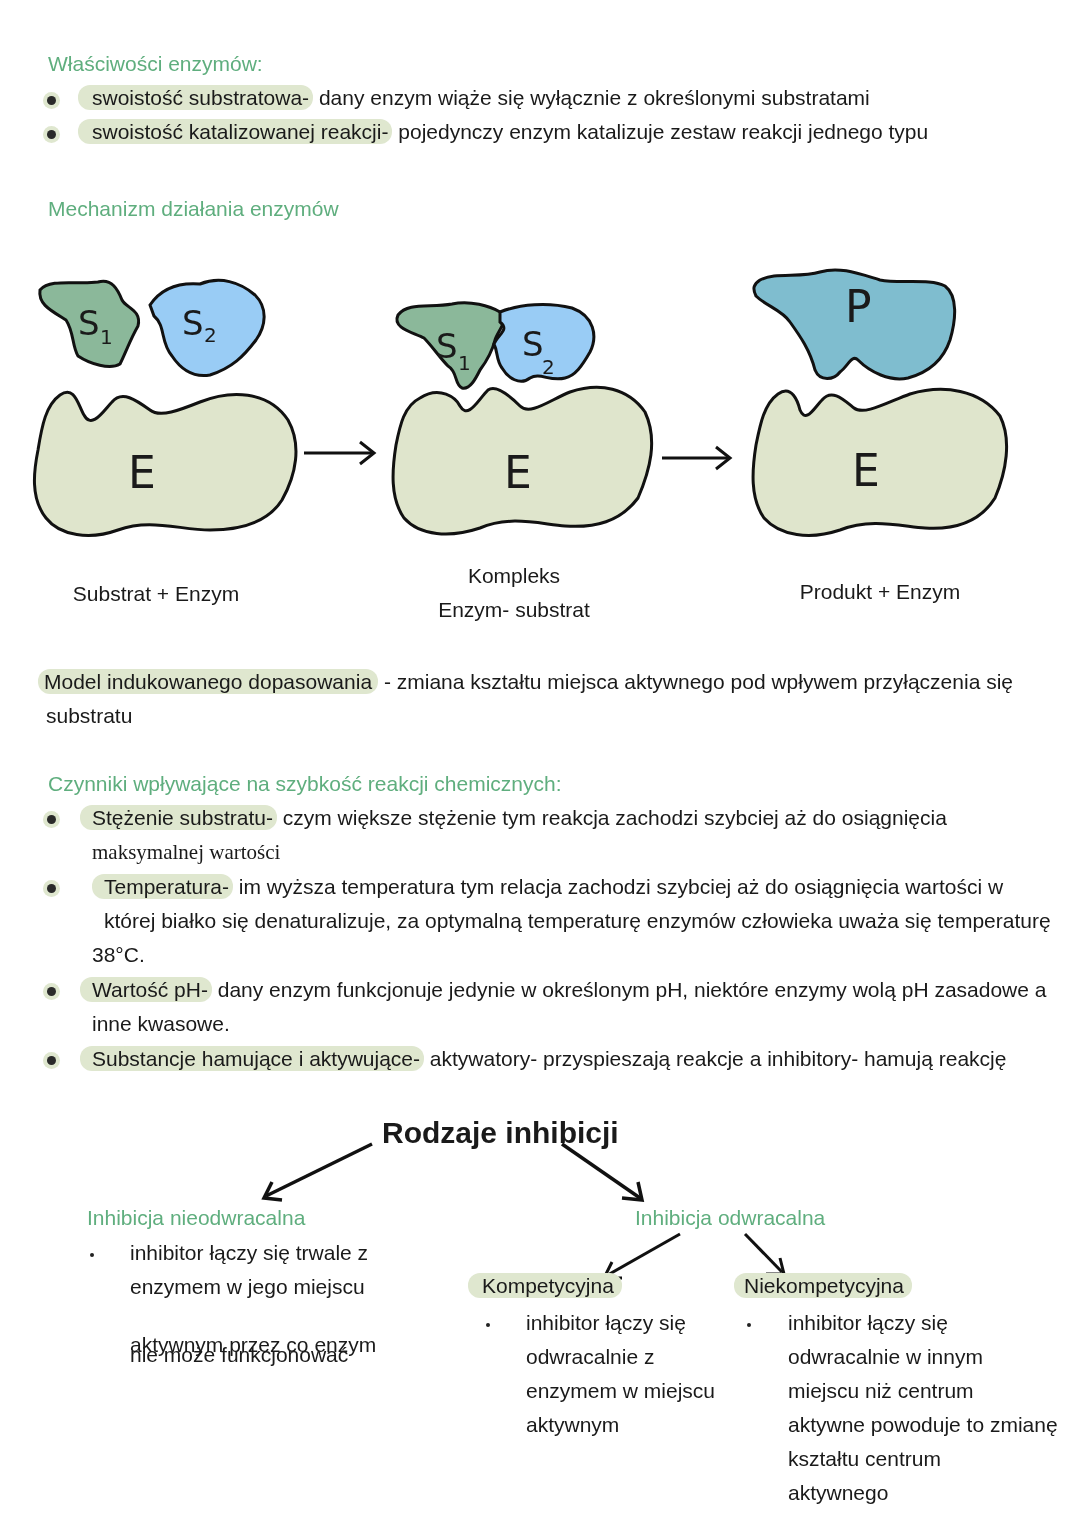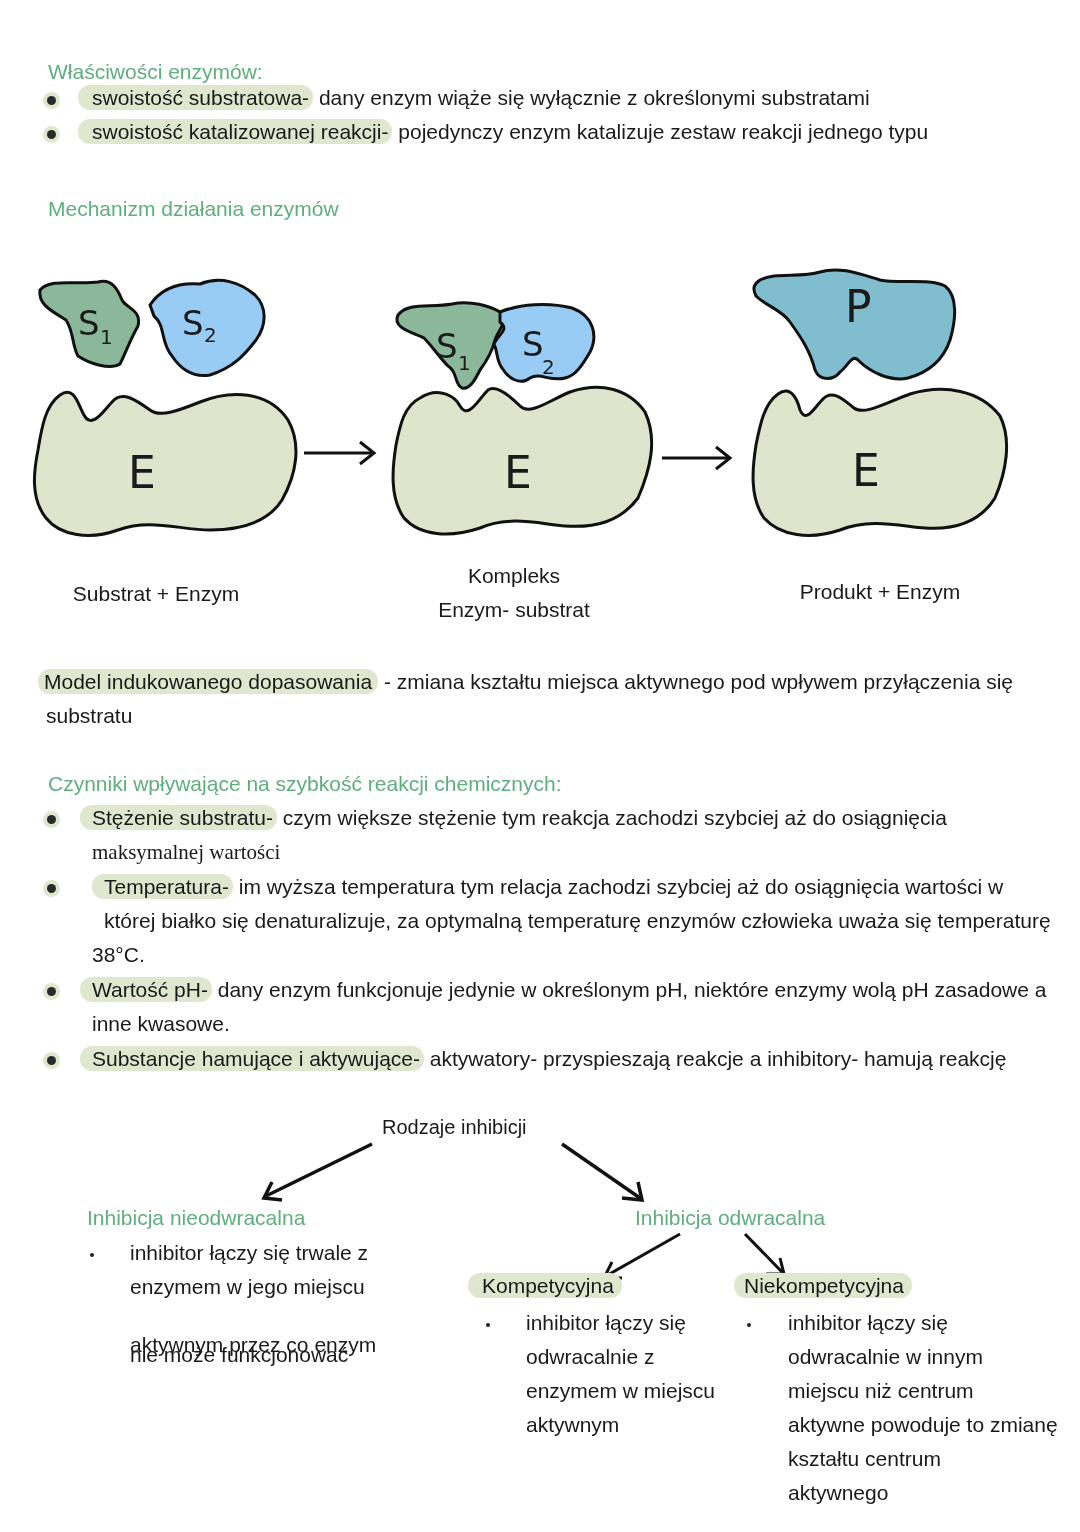--- a/index.html
+++ b/index.html
@@ -10,26 +10,26 @@
   .hl { background: #dfe7cf; border-radius: 12px; padding: 1px 4px 1px 14px; }
   .hl-tight { background: #dfe7cf; border-radius: 12px; padding: 1px 6px; }
   .bullet { position: absolute; width: 9px; height: 9px; border-radius: 50%; background: #2a2a2a; box-shadow: 0 0 0 4px #dfe7cf; }
   .dot { position: absolute; width: 4px; height: 4px; border-radius: 50%; background: #222; }
   .line { position: absolute; white-space: nowrap; line-height: 34px; }
   svg { position: absolute; overflow: visible; }
   .lbl { position: absolute; text-align: center; font-size: 21px; }
   .shape-letter { font-family: "DejaVu Sans", sans-serif; font-size: 44px; fill: #1a1a1a; }
   .sub-letter { font-family: "DejaVu Sans", sans-serif; font-size: 34px; fill: #1a1a1a; }
   .sub-num { font-family: "DejaVu Sans", sans-serif; font-size: 20px; fill: #1a1a1a; }
-  .bold { font-weight: normal; font-size: 20px; }
+  .bold { font-weight: bold; font-size: 30px; }
 </style>
 </head>
 <body>
 
-<div class="abs green-head" style="left:48px; top:60px;">Właściwości enzymów:</div>
+<div class="abs green-head" style="left:48px; top:52px;">Właściwości enzymów:</div>
 
 <div class="bullet" style="left:47px; top:96px;"></div>
 <div class="abs" style="left:78px; top:86px;">
   <span class="hl">swoistość substratowa-</span><span> dany enzym wiąże się wyłącznie z określonymi substratami</span>
 </div>
 
 <div class="bullet" style="left:47px; top:130px;"></div>
 <div class="abs" style="left:78px; top:120px;">
   <span class="hl">swoistość katalizowanej reakcji-</span><span>  pojedynczy enzym katalizuje zestaw reakcji jednego typu</span>
 </div>

